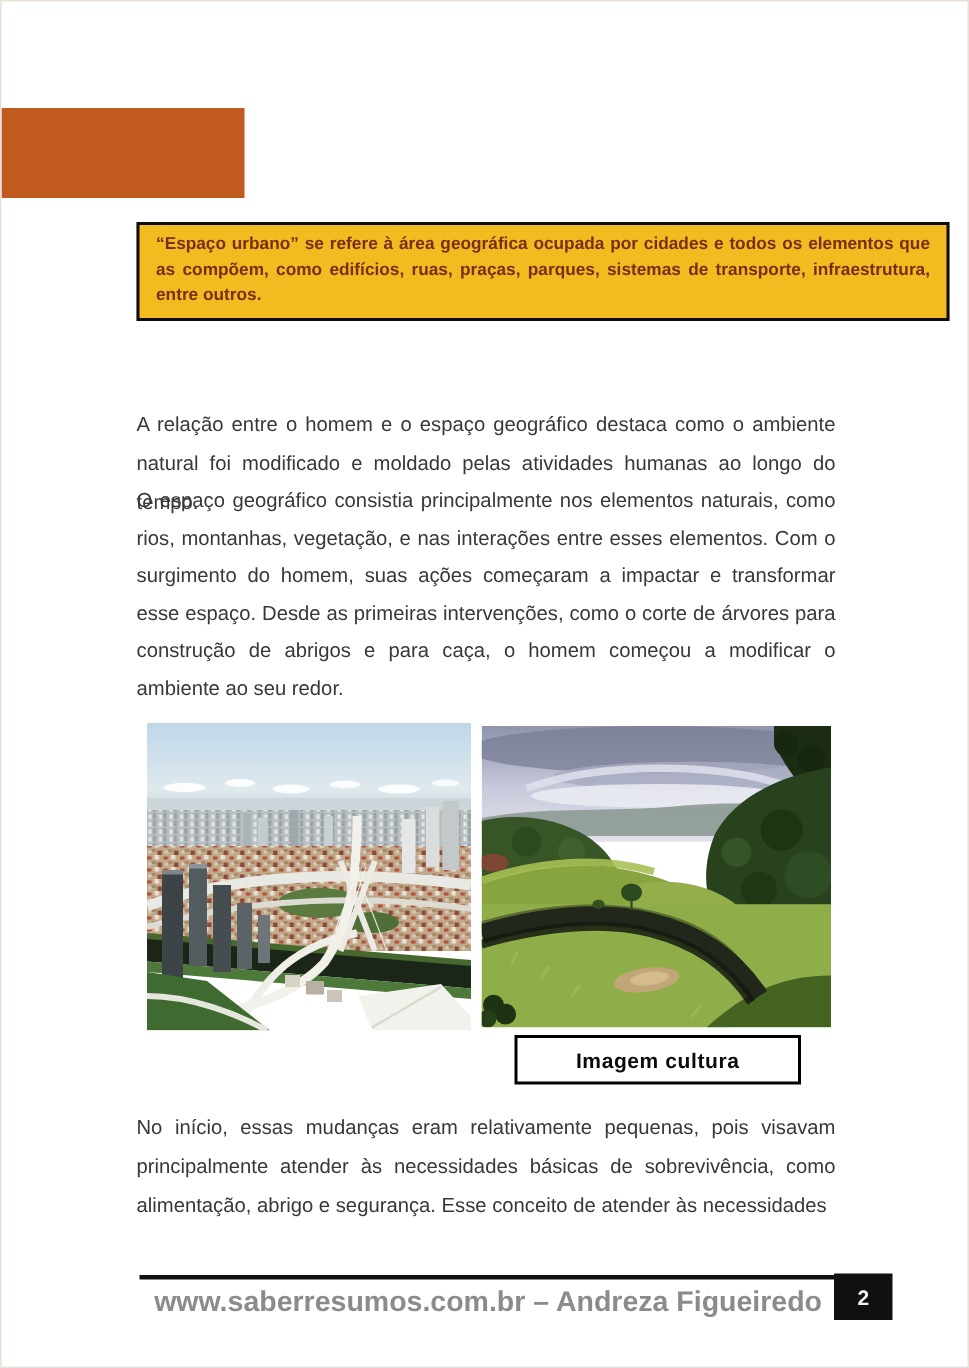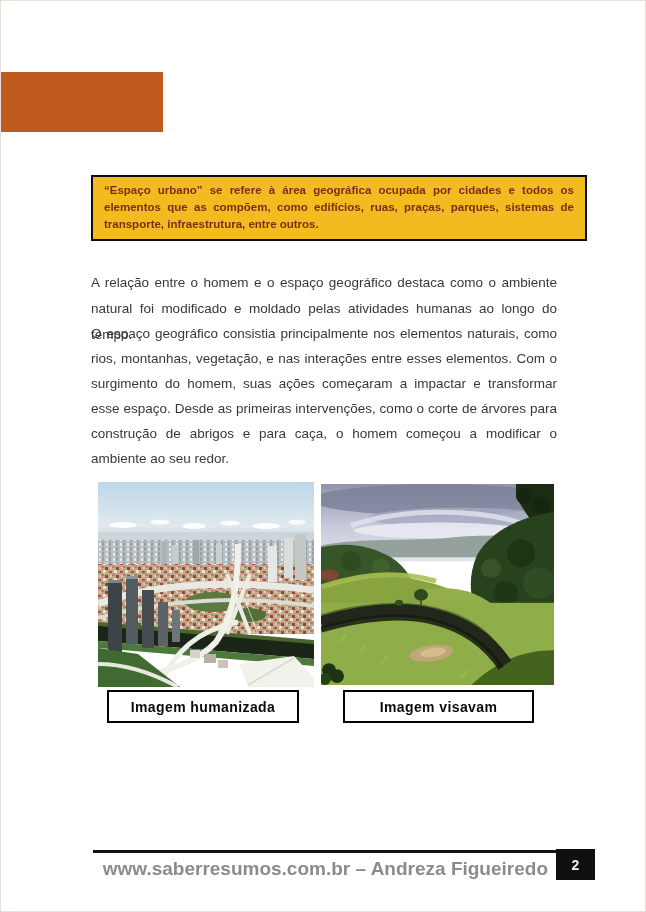--- a/index.html
+++ b/index.html
@@ -22,21 +22,21 @@
   }
   .title-text{
     display:inline-block;
     transform:scaleX(.78);
     transform-origin:center;
     font-size:28px;font-weight:bold;letter-spacing:-.5px;
     color:var(--title-text,#B65A2B);
     text-shadow:1.5px 1.5px 0 rgba(110,110,110,.4);
   }
   .highlight{
-    position:absolute;left:90px;top:174px;width:496px;
+    position:absolute;left:90px;top:147px;width:542px;
     box-sizing:border-box;
     background:var(--highlight-bg,#F2BC20);
     border:2.5px solid #0d0d0d;
     padding:5px 11px 6px 11px;
   }
   .highlight p{
     margin:0 0 4px 0;
     font-size:11.5px;font-weight:bold;line-height:17px;
     color:var(--highlight-text,#7A2D18);
     text-align:justify;
@@ -206,27 +206,25 @@
       <ellipse cx="100" cy="112" rx="7" ry="6" fill="#2c4a1e"></ellipse>
       <path d="M100,118 L100,124" stroke="#2c4a1e" stroke-width="1.5"></path>
       <ellipse cx="78" cy="120" rx="4" ry="3" fill="#33511f"></ellipse>
       <circle cx="8" cy="188" r="7" fill="#1d3314"></circle>
       <circle cx="16" cy="194" r="7" fill="#1d3314"></circle>
       <circle cx="4" cy="197" r="6" fill="#24401a"></circle>
       <path d="M20,160 L24,152 M40,170 L45,162 M60,182 L66,174 M140,196 L146,188" stroke="#9cb94f" stroke-width="2" fill="none"></path>
     </svg>
   </div>
 
-  <div class="caption cap-left">
-    <span>Imagem humanizada</span>
-  </div>
   <div class="caption cap-right">
-    <span>Imagem visavam</span>
-  </div>
-
+    <span>Imagem cultura</span>
+  </div>
+
+  <p class="body-p p3">No início, essas mudanças eram relativamente pequenas, pois visavam principalmente atender às necessidades básicas de sobrevivência, como alimentação, abrigo e segurança. Esse conceito de atender às necessidades</p>
 
   <div class="footer-line"></div>
   <div class="footer-credit">www.saberresumos.com.br – Andreza Figueiredo</div>
   <div class="page-badge">
     <span>2</span>
   </div>
 
 </div>
 
 </body></html>

